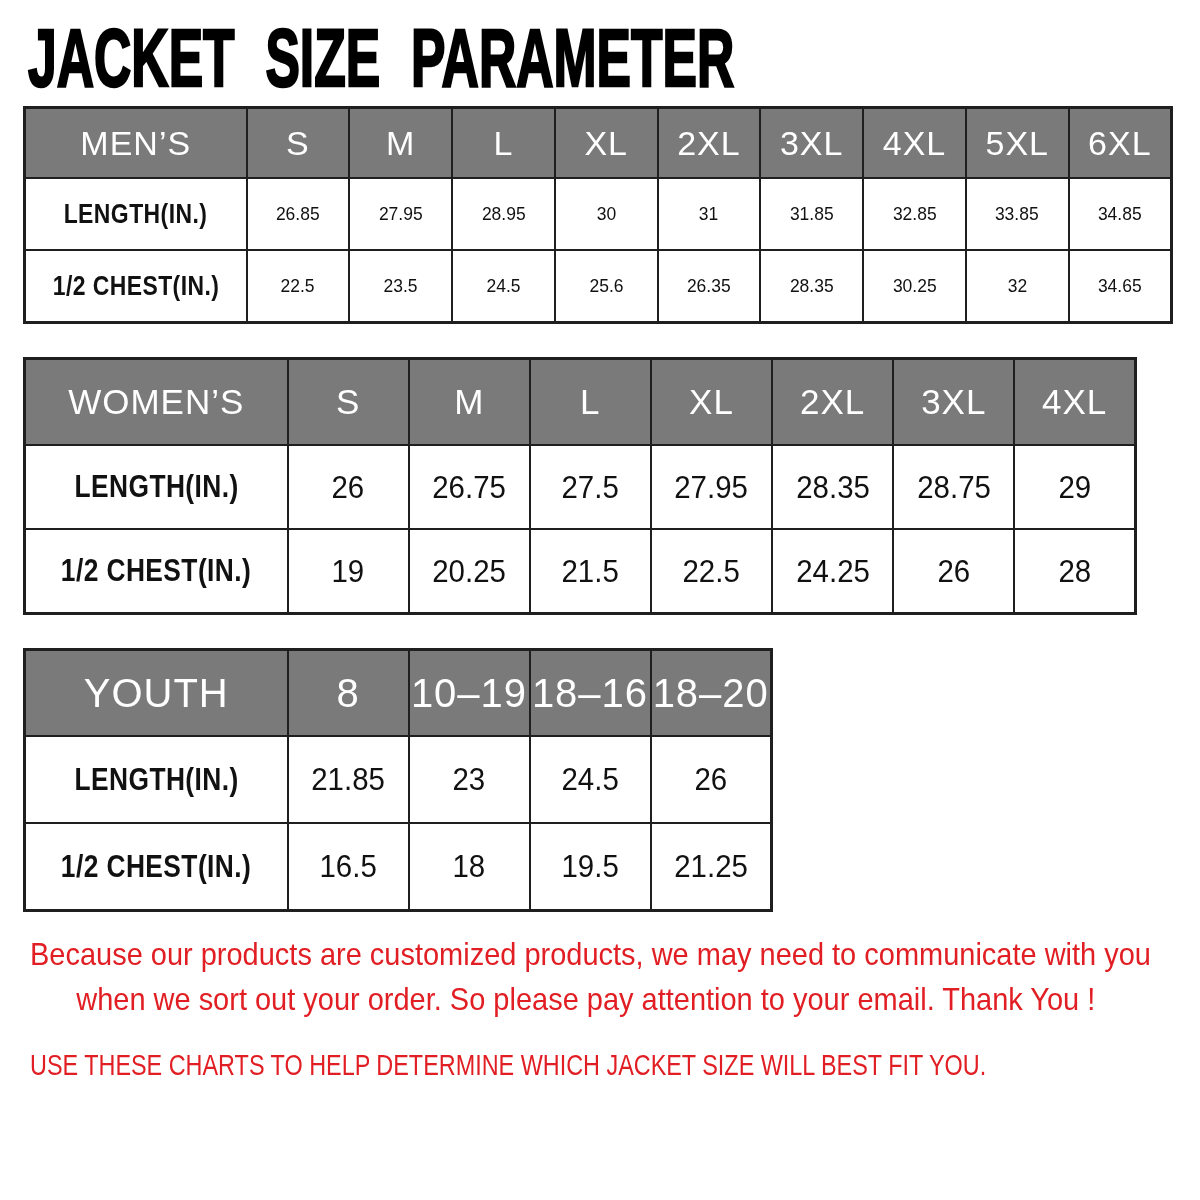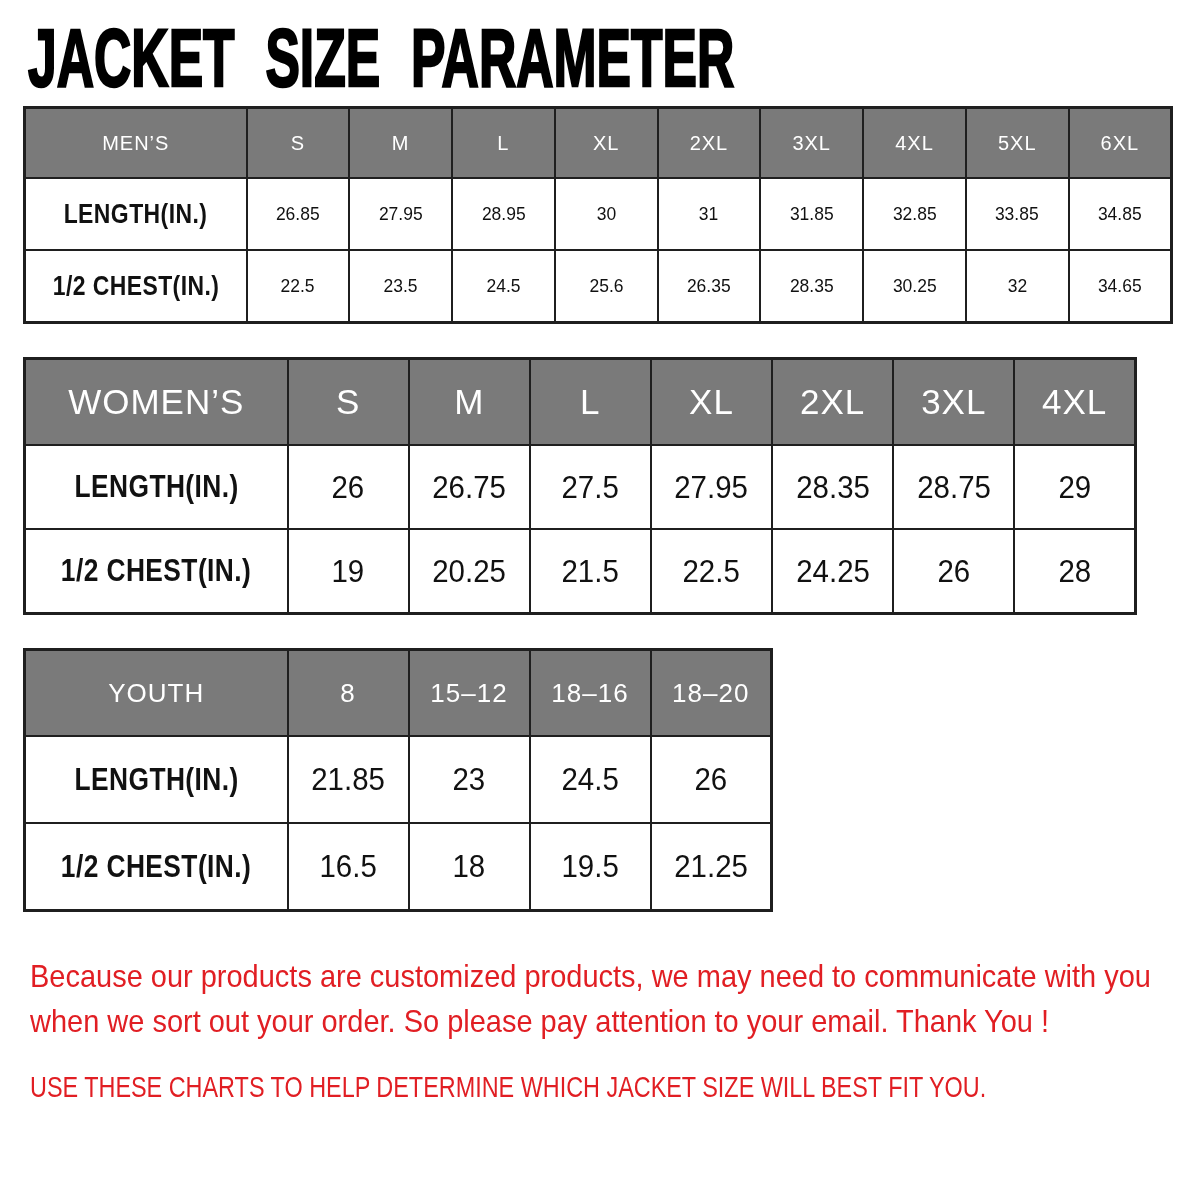--- a/index.html
+++ b/index.html
@@ -66,40 +66,40 @@
     letter-spacing:1px;
   }
   .size-table td{color:var(--ink);}
   .v{display:inline-block;white-space:nowrap;}
   td .v{transform:scaleX(0.92);}
   td.label .v{transform:scaleX(0.85);font-weight:bold;letter-spacing:0.5px;}
 
   
   .t0{width:1150px;}
   .t0 col.label-col{width:222px;}
-  .t0 th{height:68px;font-size:20px;}
+  .t0 th{height:68px;font-size:34px;}
   .t0 td{height:70px;font-size:19px;}
   .t0 td.label{font-size:27px;}
 
   
   .t1{width:1114px;}
   .t1 col.label-col{width:263px;}
   .t1 th{height:84px;font-size:35px;}
   .t1 td{height:82px;font-size:32px;}
   .t1 td.label{font-size:31px;}
 
   
   .t2{width:750px;}
   .t2 col.label-col{width:263px;}
-  .t2 th{height:84px;font-size:26px;}
+  .t2 th{height:84px;font-size:40px;}
   .t2 td{height:85px;font-size:32px;}
   .t2 td.label{font-size:31px;}
 
   
-  .footer{margin:42px 0 0 30px;color:var(--red);}
+  .footer{margin:20px 0 0 30px;color:var(--red);text-align:center;}
   .footer .pline{
     font-size:30.5px;
     line-height:45px;
     white-space:nowrap;
     transform:scaleX(0.95);
     transform-origin:left center;
   }
   .footer .caps{
     margin-top:22px;
     font-size:30px;
@@ -223,21 +223,21 @@
           <col class="label-col">
           <col>
           <col>
           <col>
           <col>
         </colgroup>
         <thead>
           <tr>
             <th><span class="v">YOUTH</span></th>
             <th><span class="v">8</span></th>
-            <th><span class="v">15–12</span></th>
+            <th><span class="v">10–19</span></th>
             <th><span class="v">18–16</span></th>
             <th><span class="v">18–20</span></th>
           </tr>
         </thead>
         <tbody>
           <tr>
             <td class="label"><span class="v">LENGTH(IN.)</span></td>
             <td><span class="v">21.85</span></td>
             <td><span class="v">23</span></td>
             <td><span class="v">24.5</span></td>

